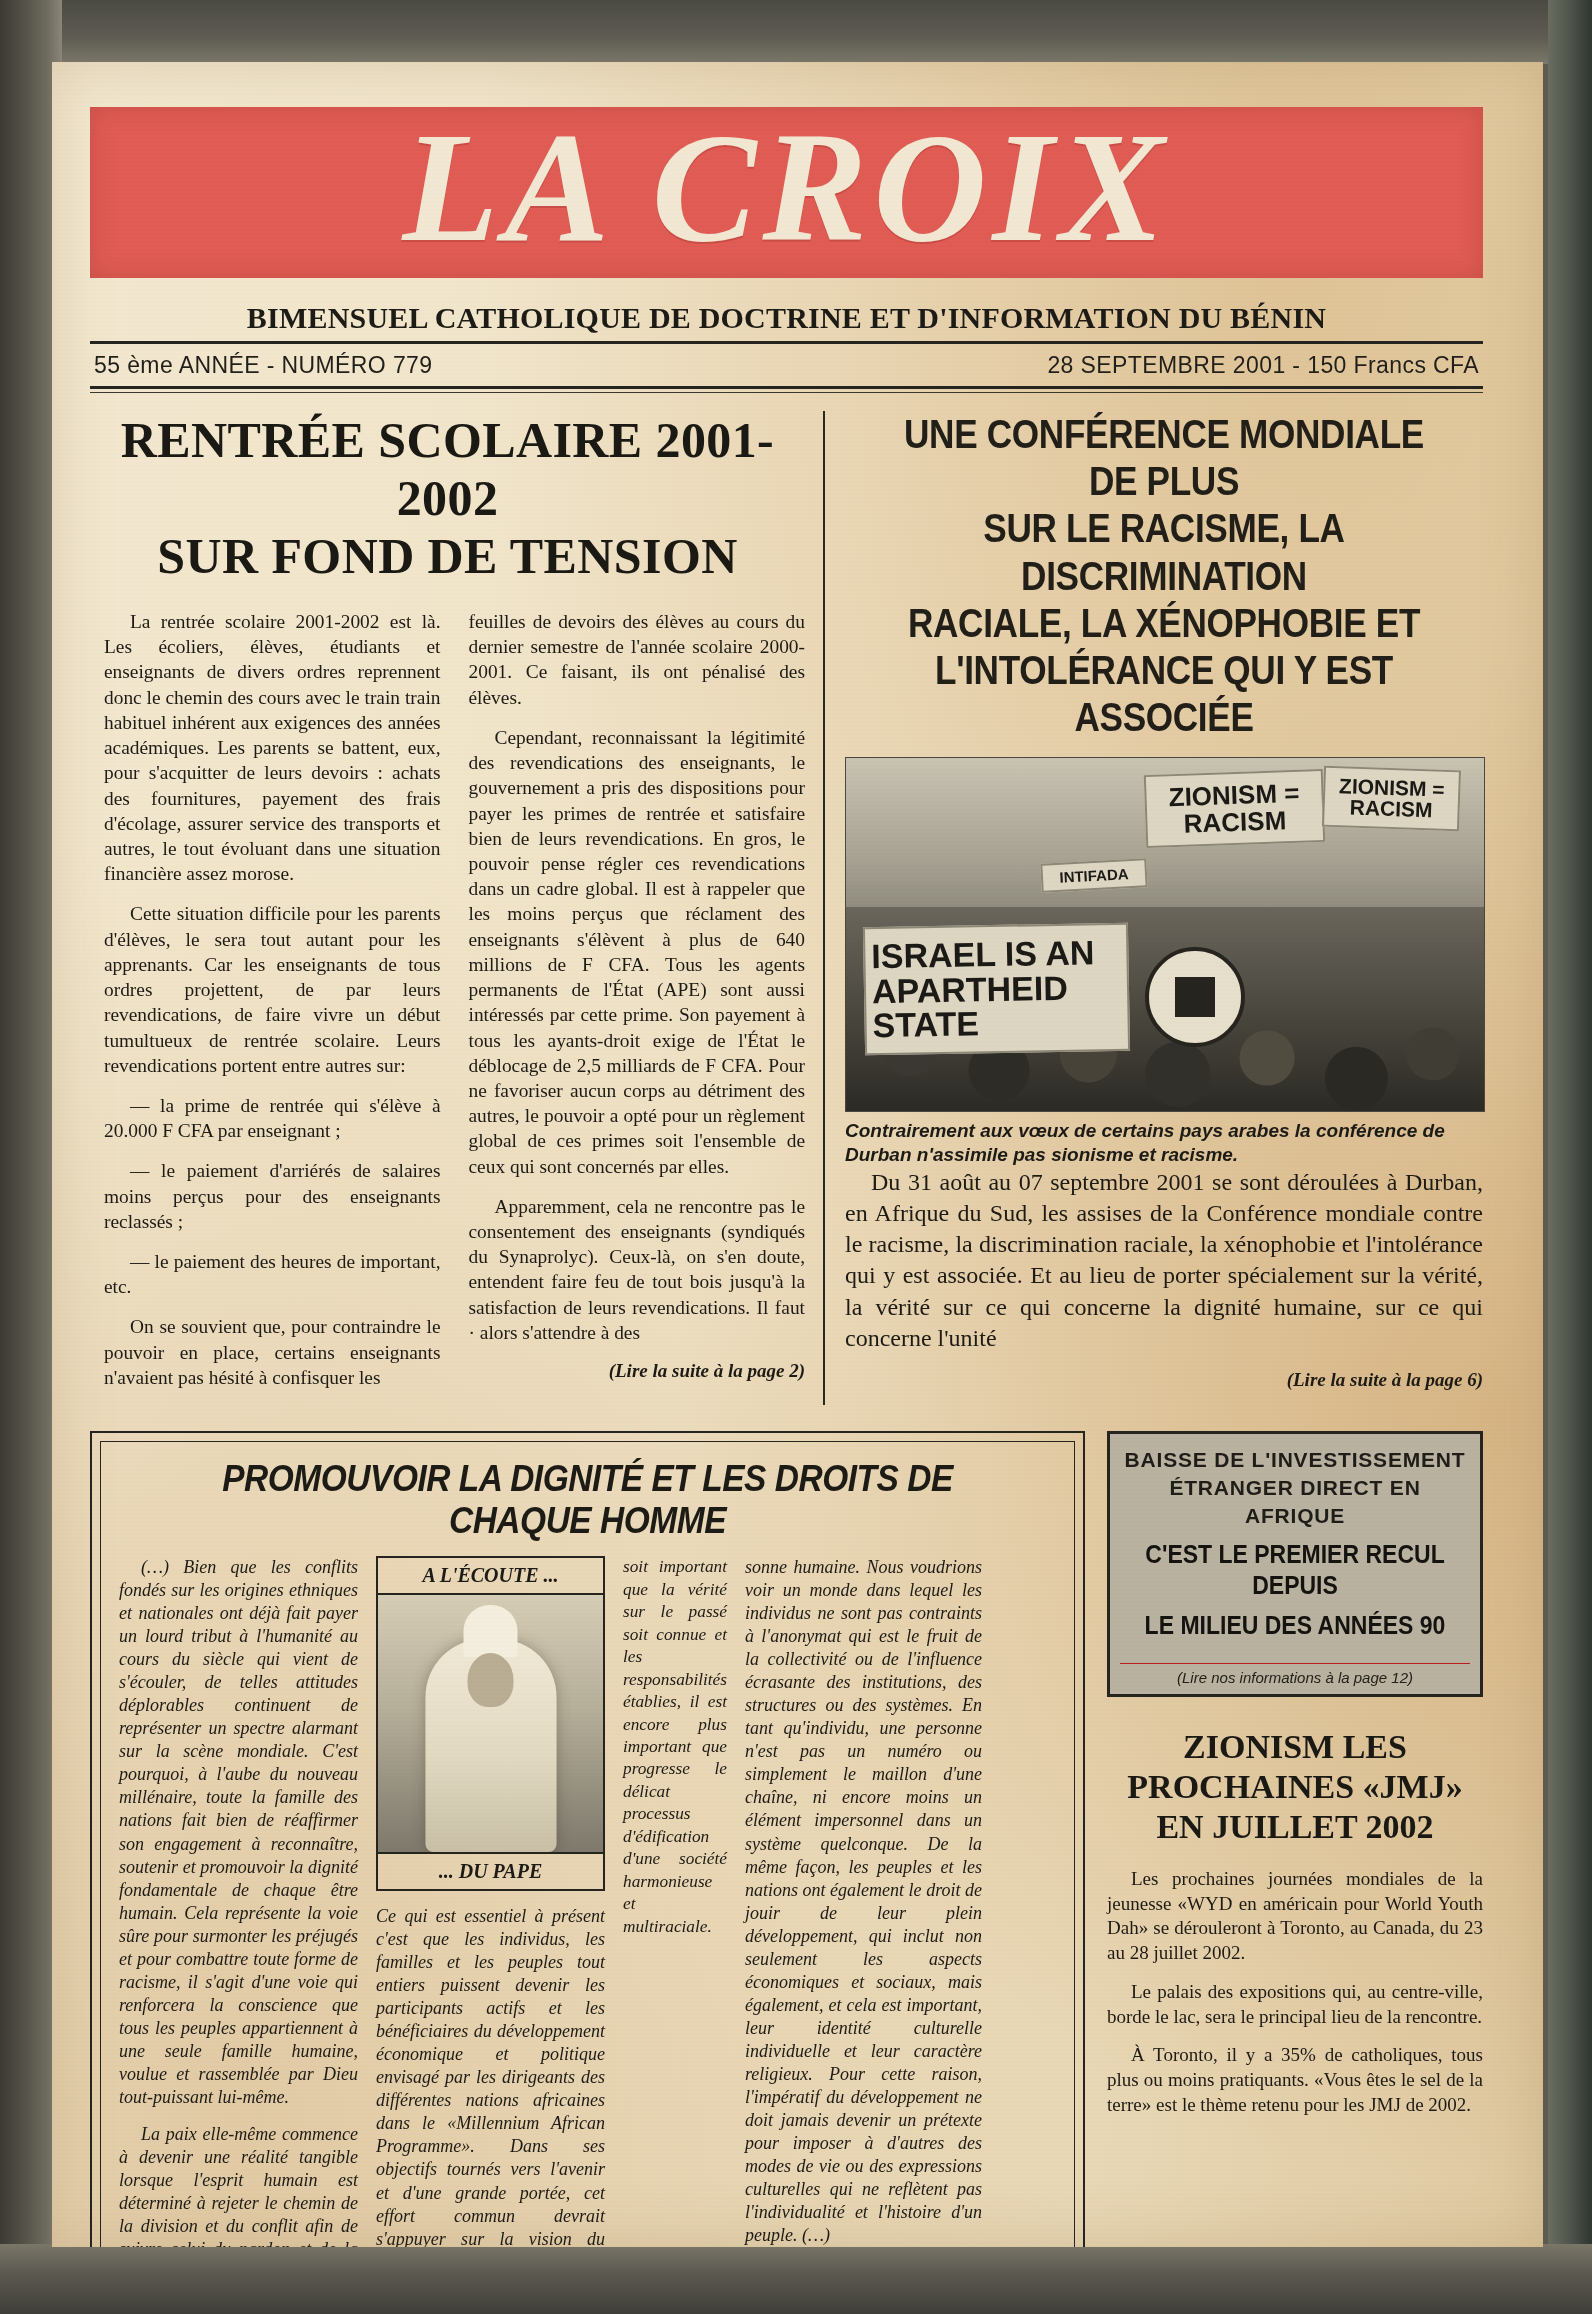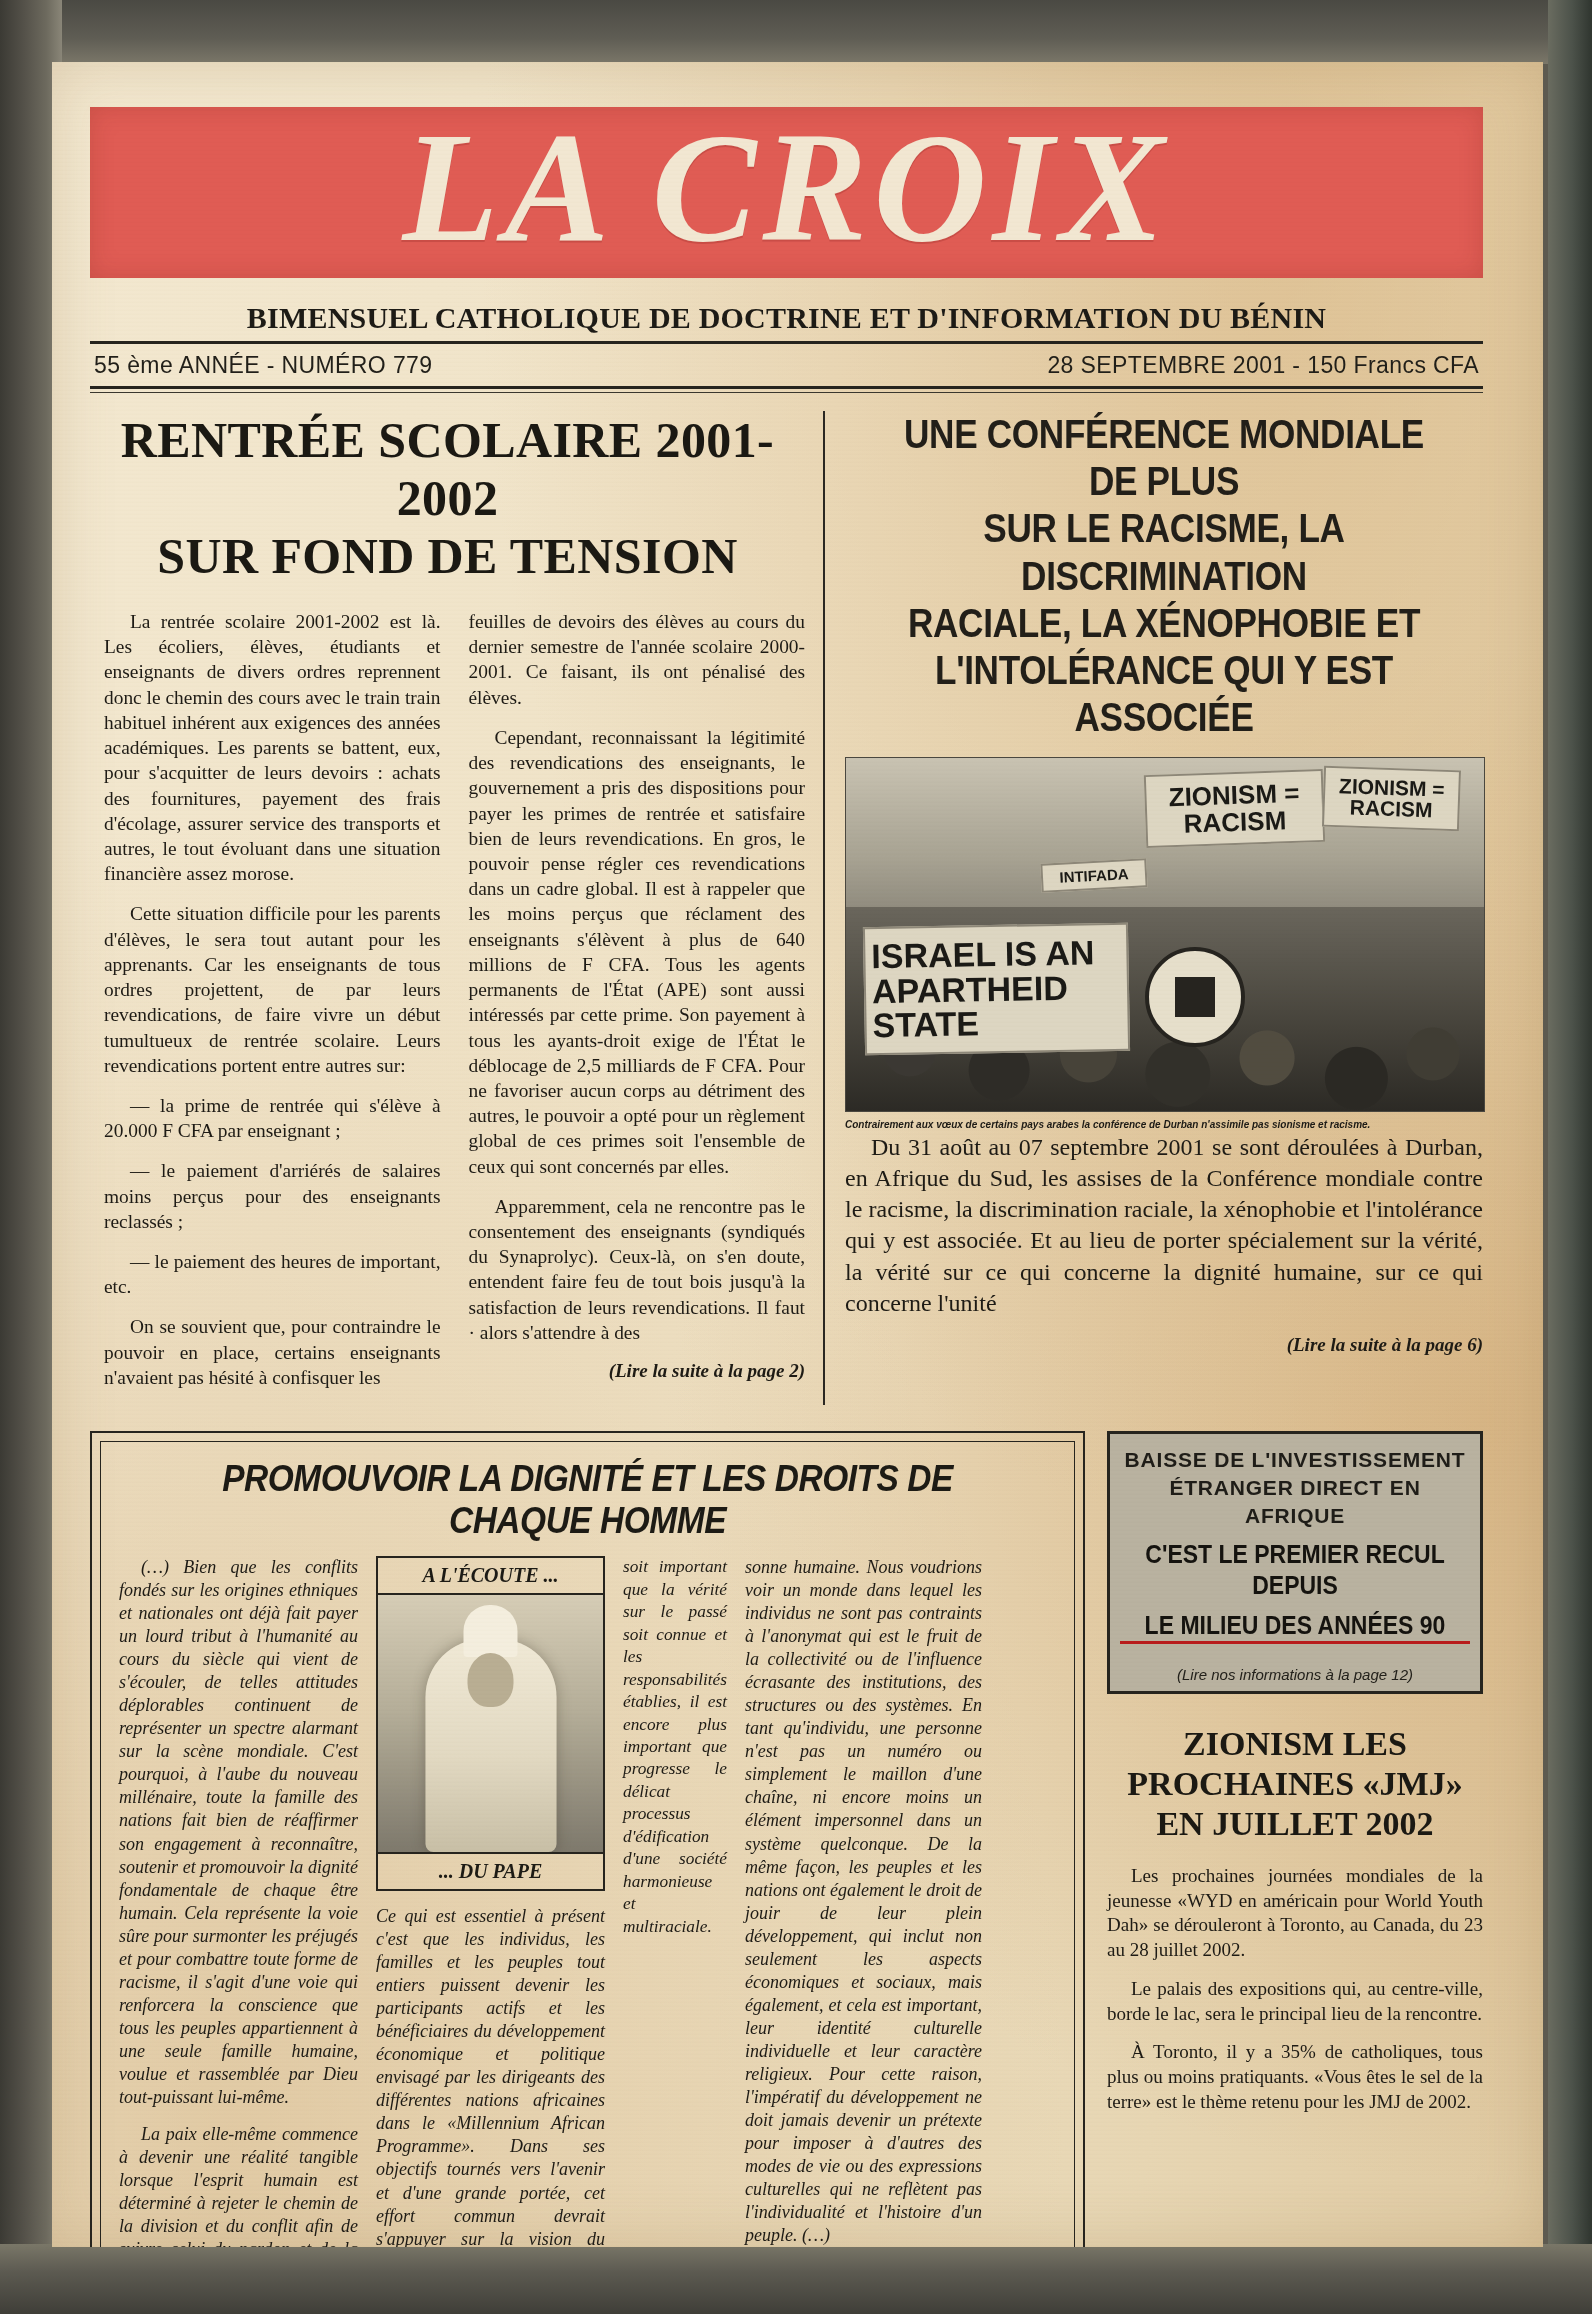--- a/index.html
+++ b/index.html
@@ -96,21 +96,21 @@
       transform:rotate(2deg);}
   .sign.s3{left:18px;top:167px;width:249px;padding:10px 6px;font-size:34px;
       text-align:left;transform:rotate(-1deg);}
   .sign.s4{left:195px;top:103px;width:96px;padding:5px 3px;font-size:15px;
       transform:rotate(-3deg);}
   .emblem{position:absolute;left:299px;top:189px;width:92px;height:92px;border-radius:50%;
       background:#e6dfcb;border:4px solid #26241f;}
   .emblem:after{content:"";position:absolute;left:50%;top:50%;width:40px;height:40px;
       transform:translate(-50%,-50%);background:#26241f;}
   .caption{font-family:"Liberation Sans",sans-serif;font-style:italic;font-weight:bold;
-      font-size:10px;color:#1d1b16;margin-top:7px;line-height:1.25;}
+      font-size:19px;color:#1d1b16;margin-top:7px;line-height:1.25;}
 
   .rs-body p.body{font-size:24px;}
   .rs-tail{text-align:right;}
   .rs-tail p{font-family:"Liberation Serif",serif;font-size:19.4px;line-height:1.30;
       margin:0;color:#1e1b15;width:328px;margin-left:auto;text-align:justify;}
 
   
   .botwrap{display:flex;margin-top:26px;}
   .bigbox{width:995px;border:2.5px solid #26241e;padding:8px;box-sizing:border-box;}
   .bigbox-in{border:1.5px solid #26241e;padding:16px 18px 18px 18px;}
@@ -144,21 +144,21 @@
       line-height:1.30;text-align:justify;color:#1e1b15;margin:0;}
 
   .rightcol{flex:1;padding-left:22px;box-sizing:border-box;}
   .adbox{border:3px solid #26241e;background:#b9b2a0;padding:12px 10px 8px 10px;
       text-align:center;}
   .ad-l1{font-family:"Liberation Sans",sans-serif;font-weight:bold;font-size:21px;
       letter-spacing:0.8px;color:#1f1d18;line-height:1.32;}
   .ad-l2{font-family:"Liberation Sans",sans-serif;font-weight:bold;font-size:25px;
       color:#15130f;line-height:1.22;margin-top:10px;transform:scaleX(.92);
       transform-origin:center;}
-  .ad-note{margin-top:0;border-top:3px solid #b91c1c;padding-top:22px;
+  .ad-note{margin-top:22px;border-top:1px solid #b91c1c;padding-top:5px;
       font-family:"Liberation Sans",sans-serif;font-style:italic;font-size:15px;
       color:#23211b;}
   .tor-title{text-align:center;font-family:"Liberation Serif",serif;font-weight:bold;
       font-size:34px;line-height:1.18;color:#1b1913;margin-top:30px;}
   .tor-body{margin-top:20px;}
   .tor-body p{font-family:"Liberation Serif",serif;font-size:19px;line-height:1.30;
       text-align:justify;margin:0 0 14px 0;text-indent:24px;color:#1e1b15;}
 </style>
 </head>
 <body>

